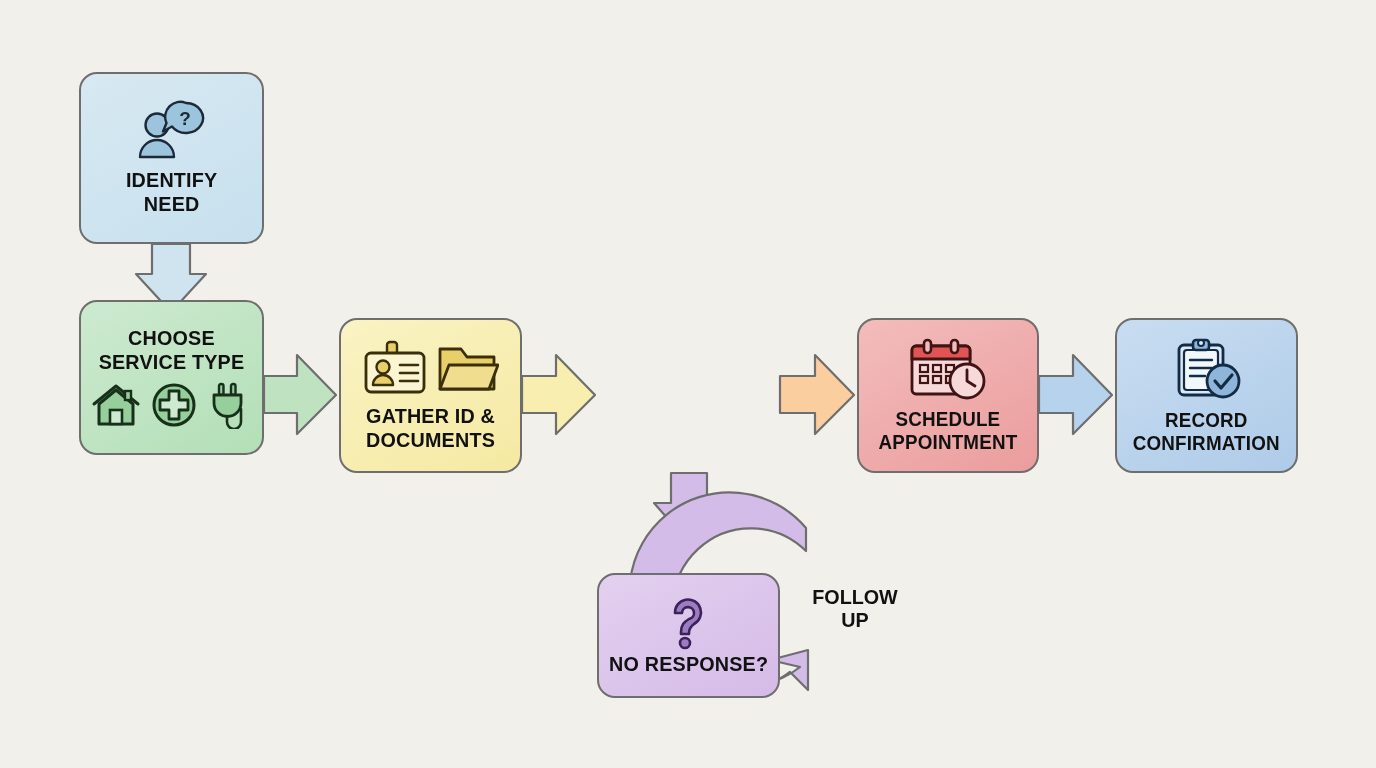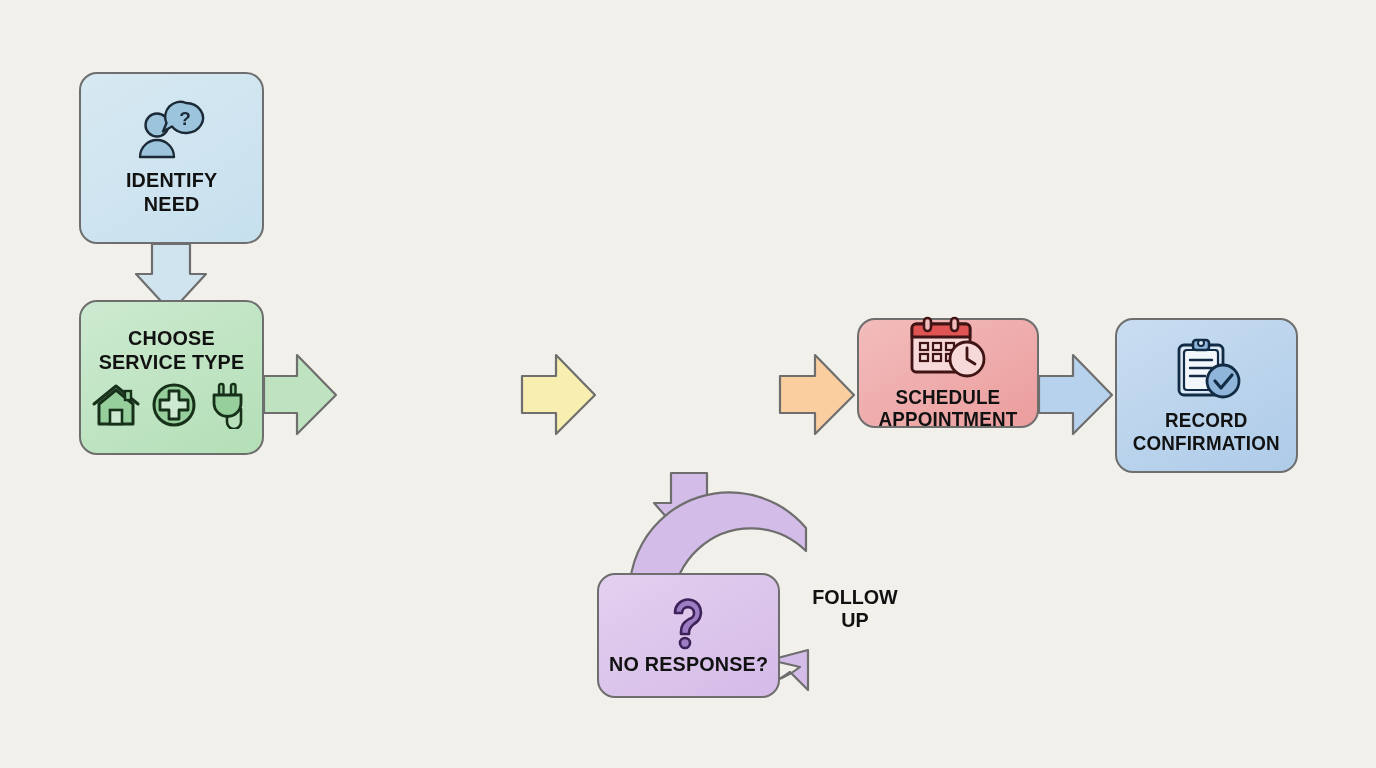--- a/index.html
+++ b/index.html
@@ -138,23 +138,44 @@
       </svg>
       <svg width="48" height="48" viewBox="0 0 48 48">
         <rect x="13" y="3" width="4.5" height="11" rx="2" fill="#96cf9b" stroke="#17301a" stroke-width="2.4"></rect>
         <rect x="25" y="3" width="4.5" height="11" rx="2" fill="#96cf9b" stroke="#17301a" stroke-width="2.4"></rect>
         <path d="M 8 14 L 35 14 L 35 22 a 13.5 13.5 0 0 1 -27 0 Z" fill="#96cf9b" stroke="#17301a" stroke-width="2.8" stroke-linejoin="round"></path>
         <path d="M 21 35 L 21 41 a 7 7 0 0 0 14 0 L 35 28" fill="none" stroke="#17301a" stroke-width="2.6" stroke-linecap="round"></path>
       </svg>
     </div>
   </div>
 
-
-
-  <div class="node" style="left:857px; top:318px; width:182px; height:110px; background:linear-gradient(150deg,#f3bcbc,#eb9d9d);justify-content:center;">
+  <div class="node" style="left:339px; top:318px; width:183px; height:155px; background:linear-gradient(150deg,#faf3c4,#f5e9a2);">
+    <div class="icon-row" style="gap:10px; margin-bottom:8px;">
+      <svg width="64" height="56" viewBox="0 0 64 56">
+        <rect x="24" y="2" width="10" height="13" rx="3" fill="#e8cf6a" stroke="#3a2f08" stroke-width="2.4"></rect>
+        <rect x="3" y="13" width="58" height="39" rx="5" fill="#fbf5d2" stroke="#3a2f08" stroke-width="2.8"></rect>
+        <circle cx="20" cy="27" r="6.5" fill="#e8cf6a" stroke="#3a2f08" stroke-width="2.4"></circle>
+        <path d="M 10 45 a 10 10 0 0 1 20 0 Z" fill="#e8cf6a" stroke="#3a2f08" stroke-width="2.4" stroke-linejoin="round"></path>
+        <line x1="37" y1="25" x2="55" y2="25" stroke="#3a2f08" stroke-width="2.6" stroke-linecap="round"></line>
+        <line x1="37" y1="33" x2="55" y2="33" stroke="#3a2f08" stroke-width="2.6" stroke-linecap="round"></line>
+        <line x1="37" y1="41" x2="55" y2="41" stroke="#3a2f08" stroke-width="2.6" stroke-linecap="round"></line>
+      </svg>
+      <svg width="62" height="54" viewBox="0 0 62 54">
+        <path d="M 3 8 L 24 8 L 30 16 L 57 16 L 57 48 L 3 48 Z" fill="#e8cf6a" stroke="#3a2f08" stroke-width="2.8" stroke-linejoin="round"></path>
+        <path d="M 3 48 L 12 24 L 61 24 L 52 48 Z" fill="#f0dd8e" stroke="#3a2f08" stroke-width="2.8" stroke-linejoin="round"></path>
+      </svg>
+    </div>
+    <div class="node-label" style="font-size:21px;">
+      <div>GATHER ID &amp;</div>
+      <div>DOCUMENTS</div>
+    </div>
+  </div>
+
+
+  <div class="node" style="left:857px; top:318px; width:182px; height:155px; background:linear-gradient(150deg,#f3bcbc,#eb9d9d);justify-content:center;">
     <div class="icon-row" style="margin-bottom:8px;">
       <svg width="82" height="62" viewBox="0 0 82 62">
         <rect x="5" y="8" width="58" height="48" rx="4" fill="#f7d9d9" stroke="#401414" stroke-width="2.8"></rect>
         <path d="M 5 12 a 4 4 0 0 1 4 -4 L 59 8 a 4 4 0 0 1 4 4 L 63 21 L 5 21 Z" fill="#e05454" stroke="#401414" stroke-width="2.8"></path>
         <rect x="17" y="2" width="7" height="13" rx="3.5" fill="#f3bcbc" stroke="#401414" stroke-width="2.6"></rect>
         <rect x="44" y="2" width="7" height="13" rx="3.5" fill="#f3bcbc" stroke="#401414" stroke-width="2.6"></rect>
         <rect x="13" y="27" width="8" height="7" fill="none" stroke="#401414" stroke-width="2.2"></rect>
         <rect x="26" y="27" width="8" height="7" fill="none" stroke="#401414" stroke-width="2.2"></rect>
         <rect x="39" y="27" width="8" height="7" fill="none" stroke="#401414" stroke-width="2.2"></rect>
         <rect x="13" y="38" width="8" height="7" fill="none" stroke="#401414" stroke-width="2.2"></rect>

